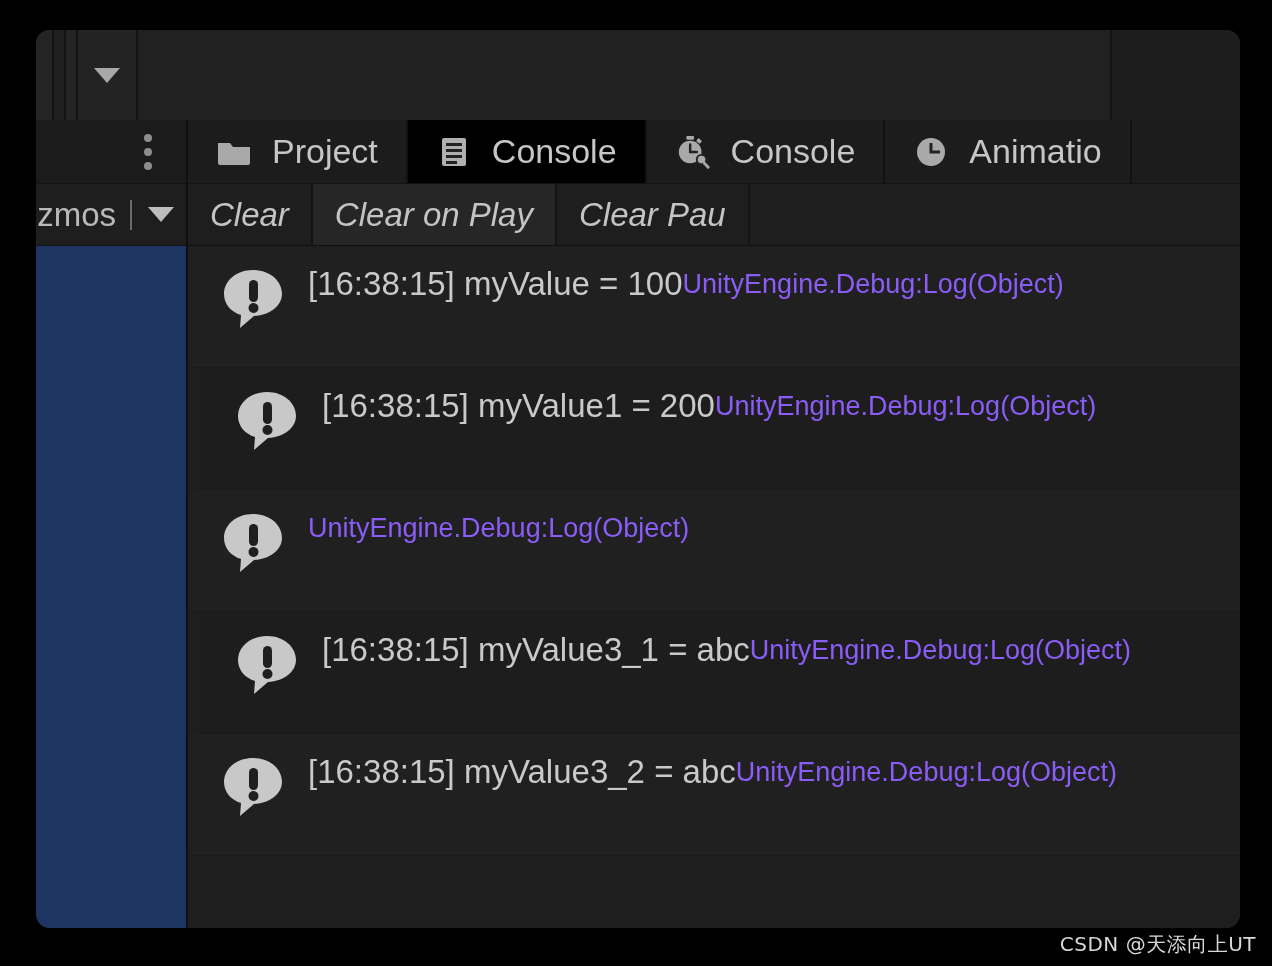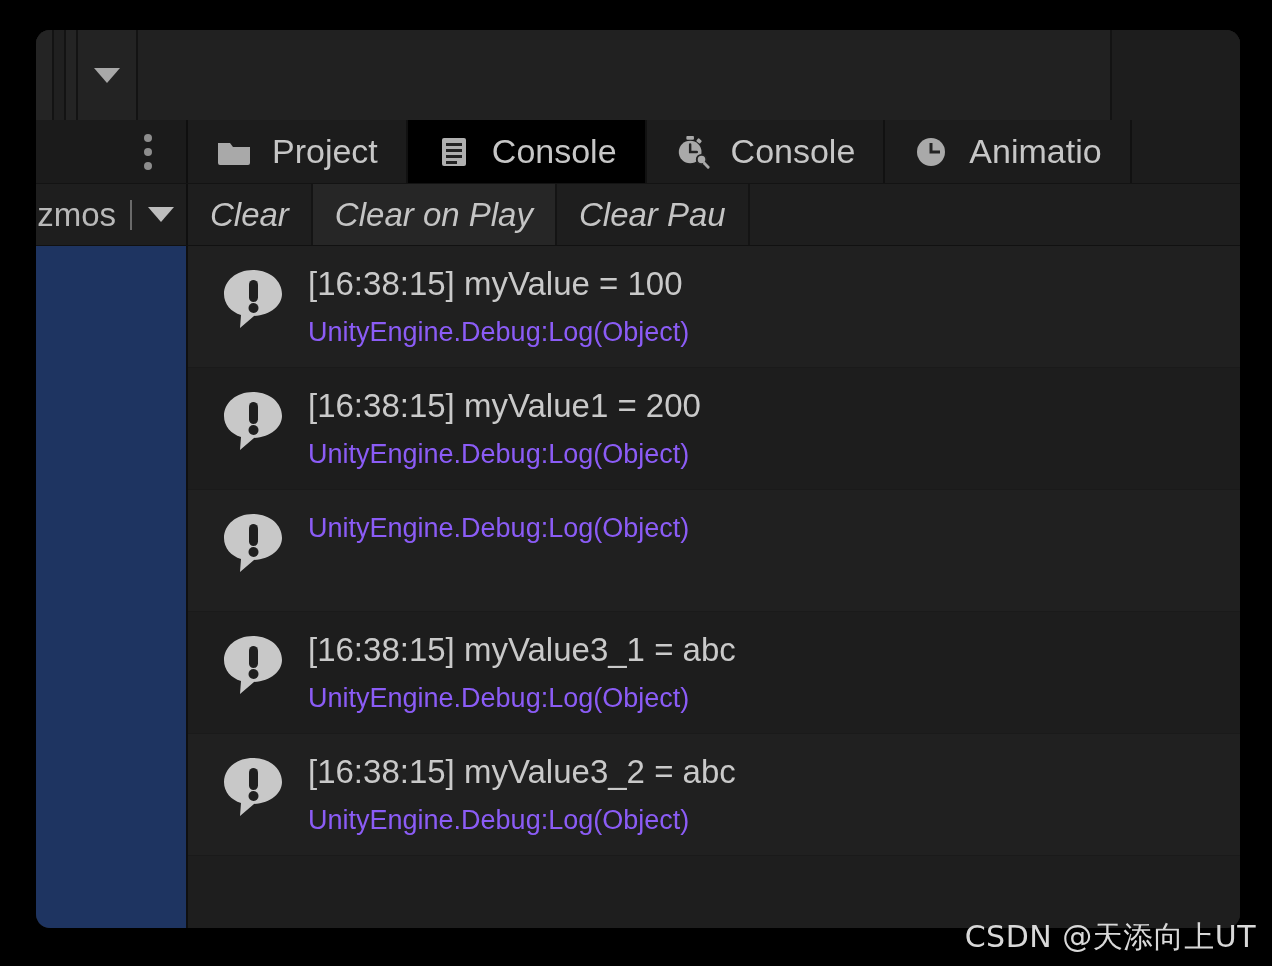--- a/index.html
+++ b/index.html
@@ -195,30 +195,30 @@
   }
   .log-row {
     display: flex;
     align-items: flex-start;
     gap: 18px;
     padding: 12px 0 10px 28px;
     border-bottom: 1px solid #1a1a1a;
     height: 122px;
   }
   .log-row.odd { background: #202020; }
-  .log-row.even { background: #1d1d1d; }
+  .log-row.even { background: #1d1d1d; margin-left: 14px; }
   .log-icon {
     flex: 0 0 74px;
     width: 74px; height: 74px;
     margin-top: 4px;
   }
   .log-icon svg { display: block; }
   .log-text {
     display: flex;
-    flex-direction: column;
+    flex-direction: row;
     justify-content: space-between;
     padding-top: 2px;
   }
   .log-line1 {
     color: #c9c9c9;
     font-size: 33px;
     line-height: 48px;
     white-space: nowrap;
   }
   .log-line2 {
@@ -227,21 +227,21 @@
     line-height: 48px;
     white-space: nowrap;
   }
 
   
   .watermark {
     position: absolute;
     right: 16px;
     bottom: 8px;
     color: #d8d8d8;
-    font-size: 30px;
+    font-size: 20px;
     font-family: "DejaVu Sans", sans-serif;
     letter-spacing: 0.5px;
   }
 </style>
 </head>
 <body>
 
 <div id="root">
 
   <div class="editor-window">

